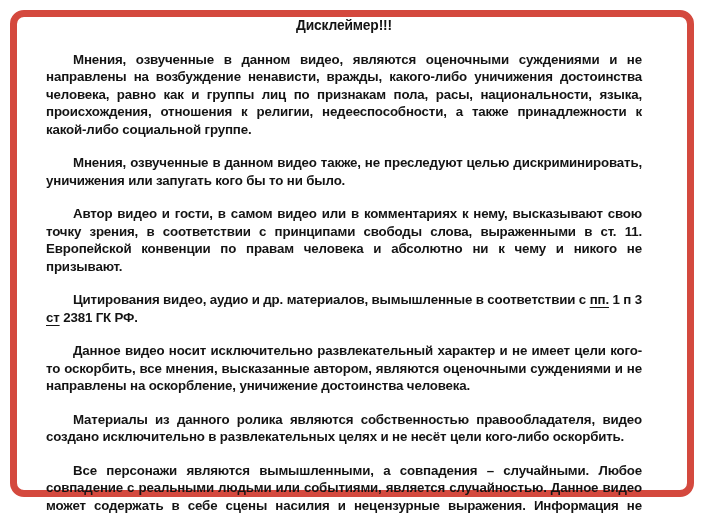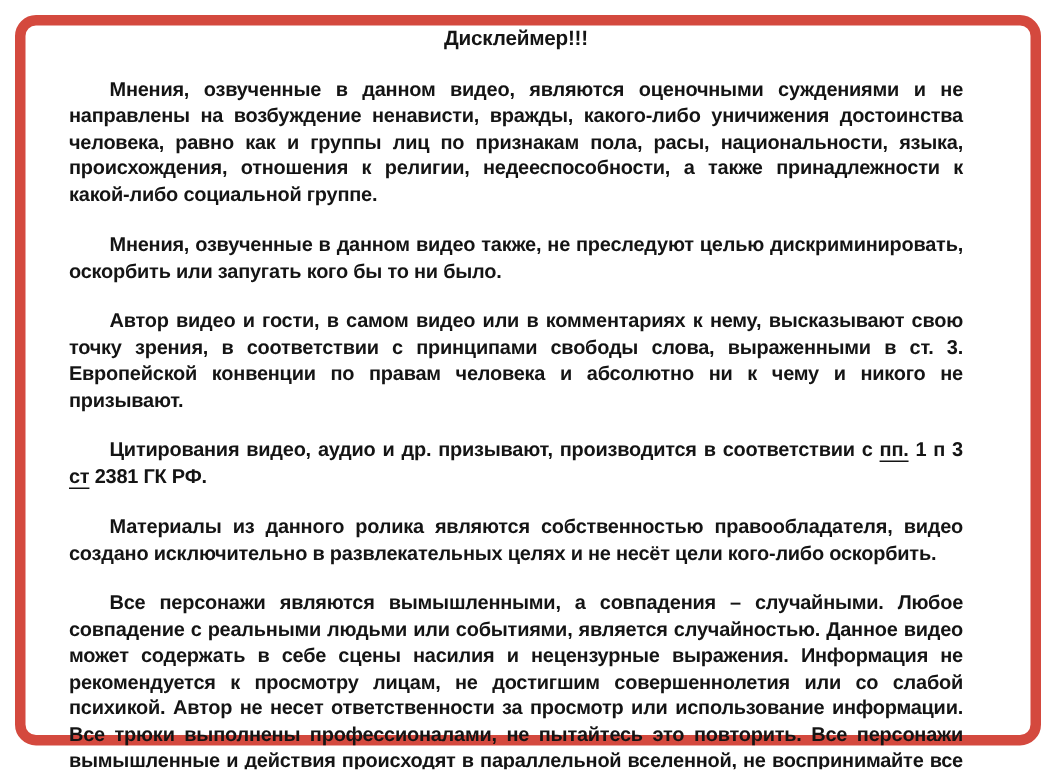--- a/index.html
+++ b/index.html
@@ -62,20 +62,21 @@
 </style>
 </head>
 <body>
 
 <div class="page">
   <div class="frame"></div>
   <div class="content">
     <h1 class="title">Дисклеймер!!!</h1>
     <div id="paragraphs">
         <p class="para"><span>Мнения, озвученные в данном видео, являются оценочными суждениями и не направлены на возбуждение ненависти, вражды, какого-либо уничижения достоинства человека, равно как и группы лиц по признакам пола, расы, национальности, языка, происхождения, отношения к религии, недееспособности, а также принадлежности к какой-либо социальной группе.</span></p>
-        <p class="para"><span>Мнения, озвученные в данном видео также, не преследуют целью дискриминировать, оскорбить или запугать кого бы то ни было.</span></p>
-        <p class="para"><span>Автор видео и гости, в самом видео или в комментариях к нему, высказывают свою точку зрения, в соответствии с принципами свободы слова, выраженными в ст. 3. Европейской конвенции по правам человека и абсолютно ни к чему и никого не призывают.</span></p>
-        <p class="para"><span>Цитирования видео, аудио и др. призывают, производится в соответствии с </span><span class="squiggle">пп.</span><span> 1 п 3 </span><span class="squiggle">ст</span><span> 2381 ГК РФ.</span></p>
+        <p class="para"><span>Мнения, озвученные в данном видео также, не преследуют целью дискриминировать, уничижения или запугать кого бы то ни было.</span></p>
+        <p class="para"><span>Автор видео и гости, в самом видео или в комментариях к нему, высказывают свою точку зрения, в соответствии с принципами свободы слова, выраженными в ст. 11. Европейской конвенции по правам человека и абсолютно ни к чему и никого не призывают.</span></p>
+        <p class="para"><span>Цитирования видео, аудио и др. материалов, вымышленные в соответствии с </span><span class="squiggle">пп.</span><span> 1 п 3 </span><span class="squiggle">ст</span><span> 2381 ГК РФ.</span></p>
+        <p class="para"><span>Данное видео носит исключительно развлекательный характер и не имеет цели кого-то оскорбить, все мнения, высказанные автором, являются оценочными суждениями и не направлены на оскорбление, уничижение достоинства человека.</span></p>
         <p class="para"><span>Материалы из данного ролика являются собственностью правообладателя, видео создано исключительно в развлекательных целях и не несёт цели кого-либо оскорбить.</span></p>
         <p class="para"><span>Все персонажи являются вымышленными, а совпадения – случайными. Любое совпадение с реальными людьми или событиями, является случайностью. Данное видео может содержать в себе сцены насилия и нецензурные выражения. Информация не рекомендуется к просмотру лицам, не достигшим совершеннолетия или со слабой психикой. Автор не несет ответственности за просмотр или использование информации. Все трюки выполнены профессионалами, не пытайтесь это повторить. Все персонажи вымышленные и действия происходят в параллельной вселенной, не воспринимайте все всерьез.</span><span class="caret"></span></p>
       </div>
   </div>
 </div>
 
 </body></html>

